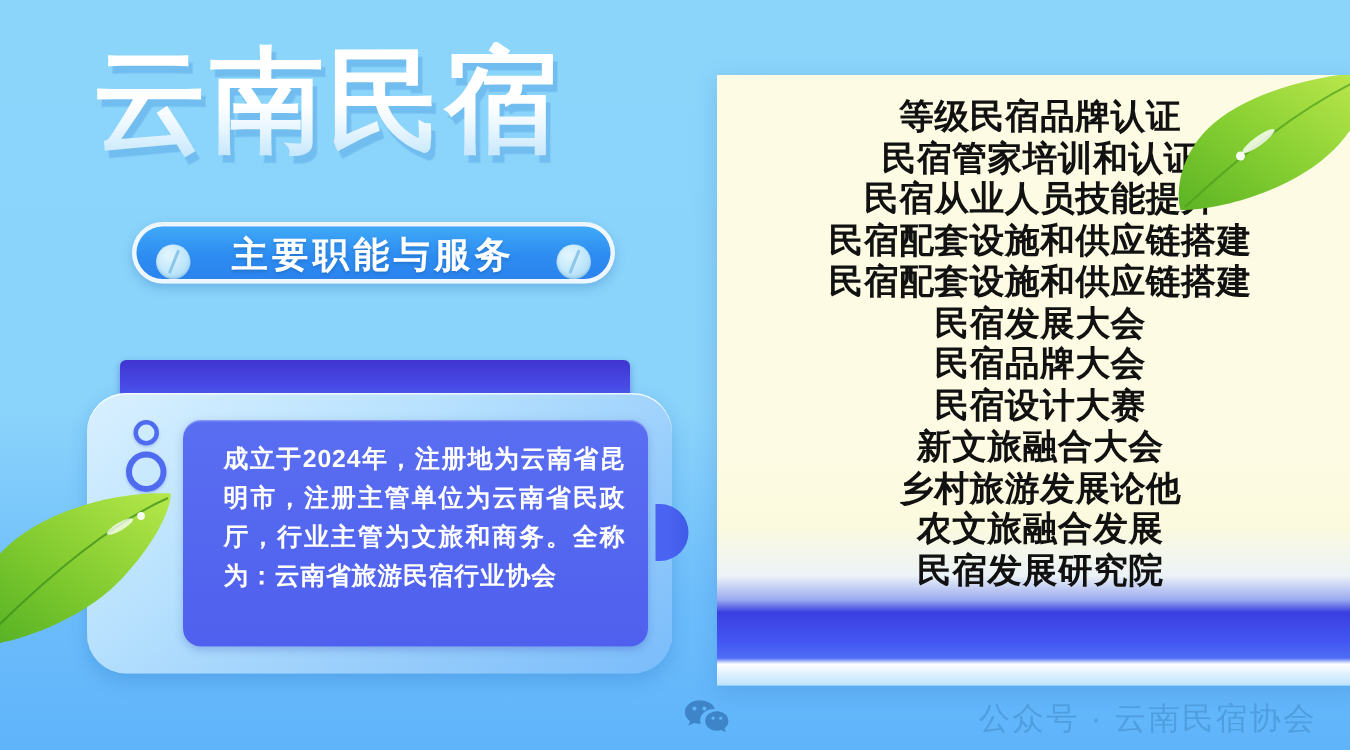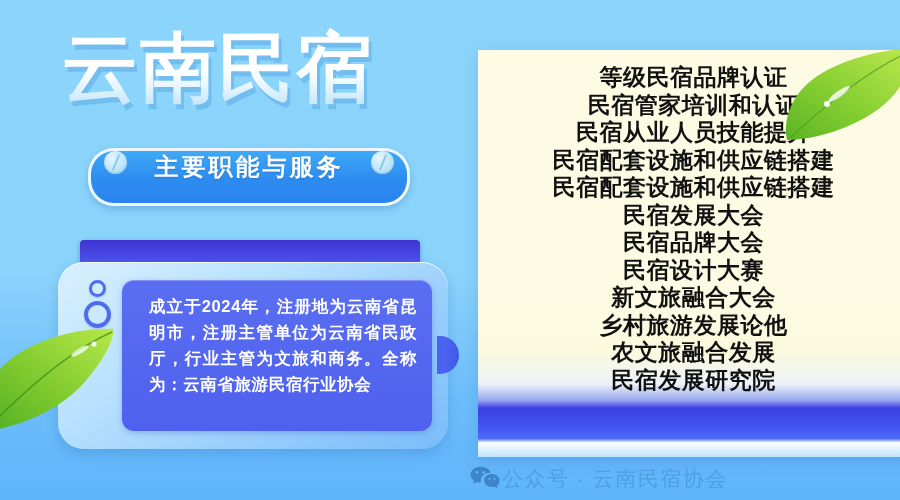--- a/index.html
+++ b/index.html
@@ -36,27 +36,27 @@
     color: transparent;
     -webkit-text-fill-color: transparent;
     filter: drop-shadow(3px 5px 0px rgba(95,170,230,0.55));
     white-space: nowrap;
   }
 
   
   .pill {
     position: absolute;
     left: 88px; top: 148px;
-    width: 322px; height: 58px;
+    width: 322px; height: 41px;
     border-radius: 26px;
     background: linear-gradient(180deg, #3fa9f8 0%, #2d8cf0 55%, #2b83ee 100%);
     border: 3px solid rgba(255,255,255,0.92);
     box-shadow: 0 3px 7px rgba(40,110,180,0.30);
     display: flex;
-    align-items: flex-start;
+    align-items: flex-end;
     justify-content: space-between;
     padding: 0 13px;
   }
   .pill-screw {
     width: 23px; height: 23px;
     border-radius: 50%;
     background: radial-gradient(circle at 35% 30%, #e3f6ff 0%, #bfe6fb 55%, #a3d8f5 100%);
     position: relative;
     flex: 0 0 auto;
     box-shadow: inset 0 -1px 2px rgba(90,150,200,0.45);
@@ -172,25 +172,25 @@
   }
 
   
   .leaf { position: absolute; }
   .leaf-tr { right: -4px; top: -2px; }
   .leaf-bl { left: -18px; top: 325px; }
 
   
   .footer {
     position: absolute;
-    left: 470px; top: 457px;
+    left: 456px; top: 457px;
     width: 422px; height: 43px;
     display: flex;
     align-items: center;
-    justify-content: flex-start;
+    justify-content: space-between;
     gap: 2px;
   }
   .wechat-icon { flex: 0 0 auto; }
   .footer-text {
     font-size: 21px;
     font-weight: 500;
     color: #4f9fe0;
     letter-spacing: 1.5px;
     white-space: nowrap;
   }

